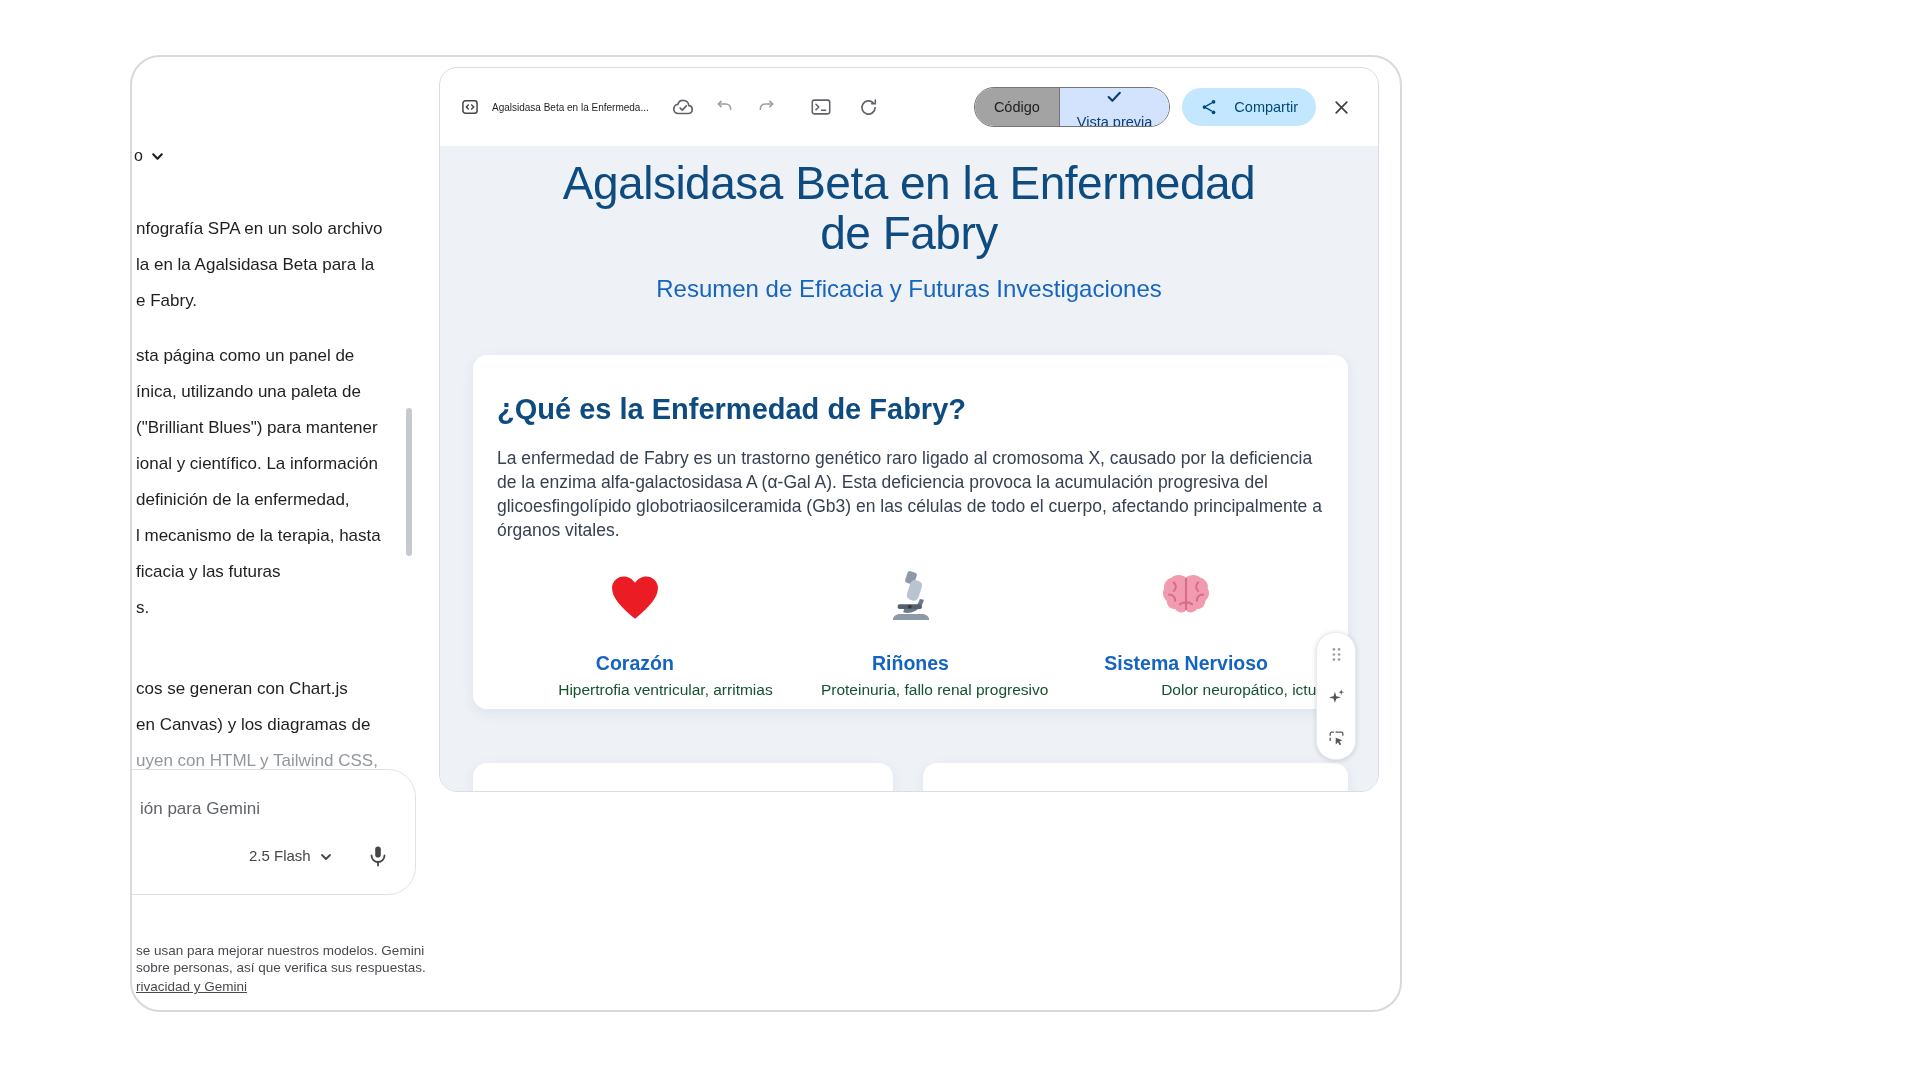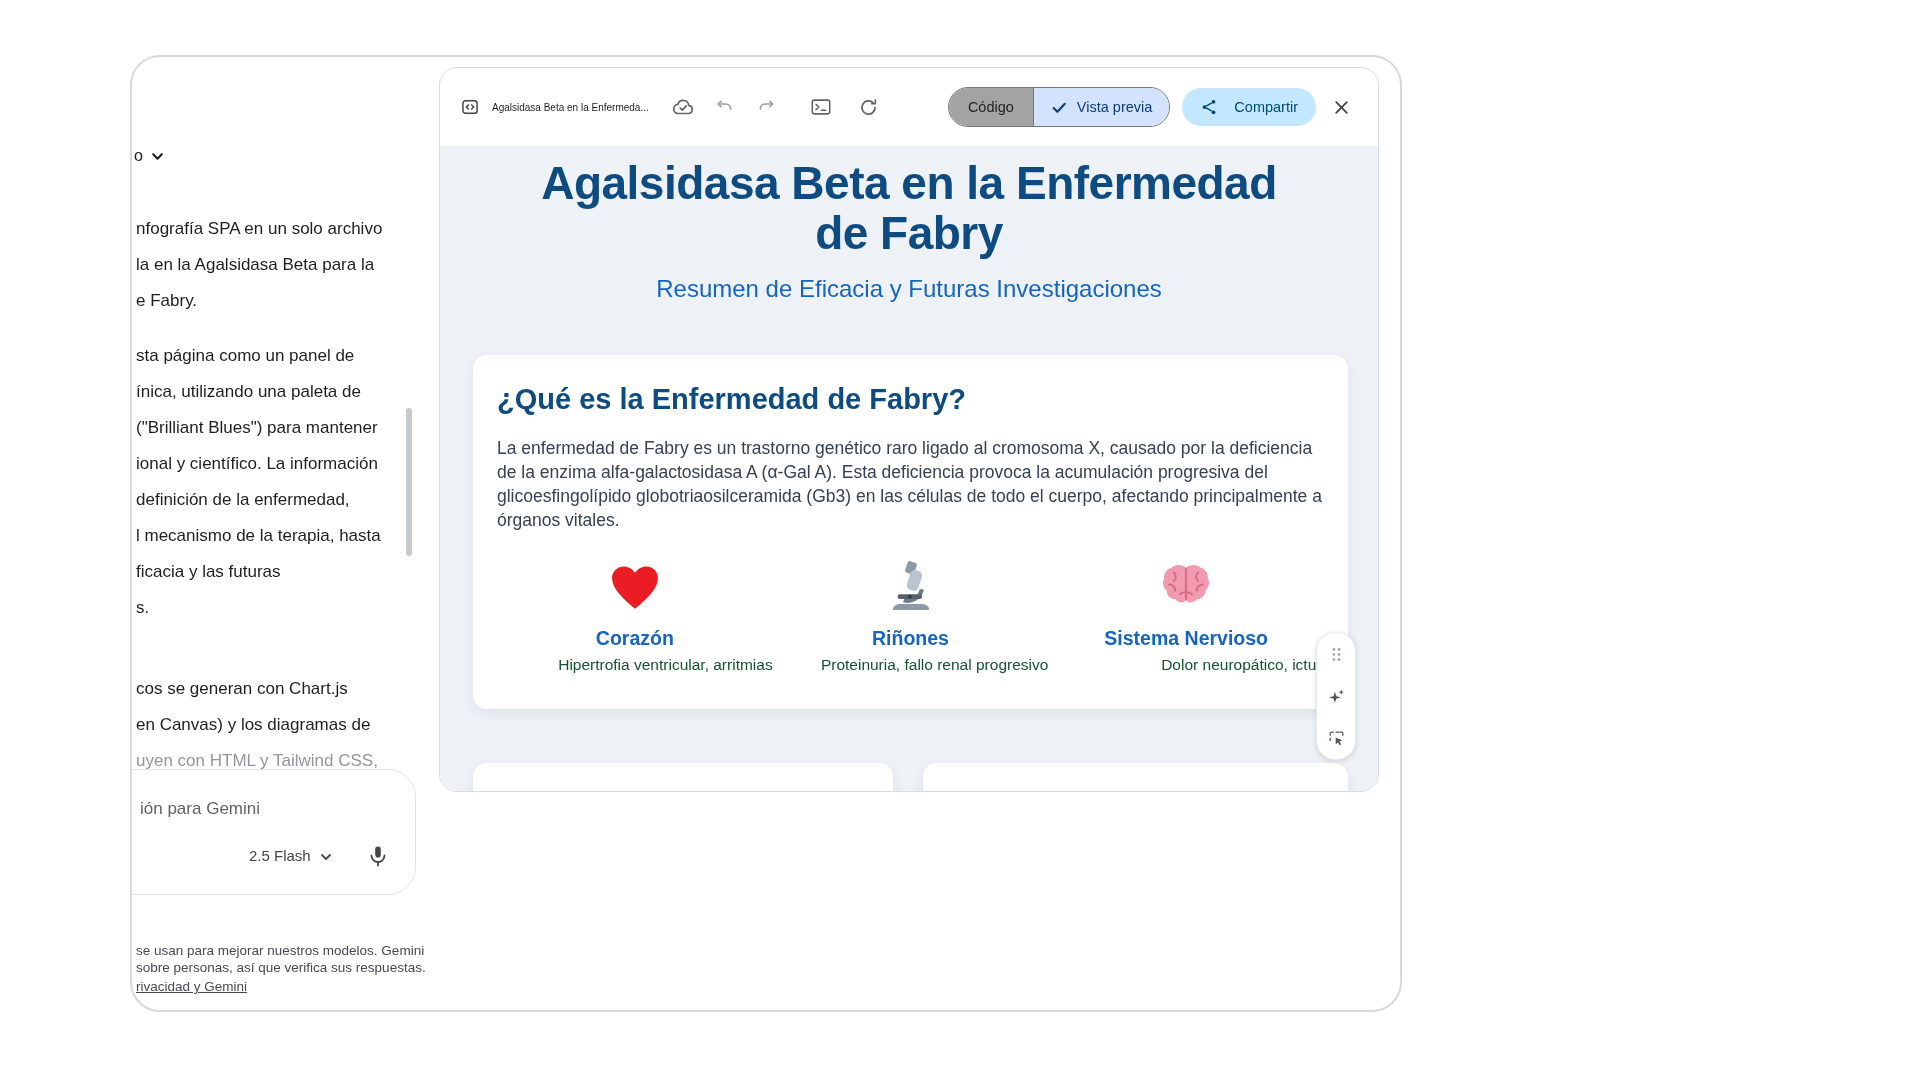--- a/index.html
+++ b/index.html
@@ -37,39 +37,39 @@
   .tb-docicon{color:#444746;display:flex;margin-right:12px;}
   .tb-title{font-size:10px;color:#1f1f1f;max-width:242px;overflow:hidden;text-overflow:ellipsis;white-space:nowrap;}
   .tb-iconbtn{width:36px;height:36px;display:flex;align-items:center;justify-content:center;border:none;
     background:none;border-radius:50%;color:#5f6368;cursor:pointer;padding:0;margin-left:6px;}
   .tb-iconbtn.dim{color:#9aa0a6;}
   .tb-cloud{margin-left:16px;}
   .seg{margin-left:auto;display:flex;height:38px;border:1px solid #747775;border-radius:999px;overflow:hidden;}
   .seg-code{display:flex;align-items:center;padding:0 19px;background:#a3a3a3;color:#202124;font-size:14.5px;
     border:none;border-right:1px solid #747775;cursor:pointer;}
   .seg-preview{display:flex;align-items:center;gap:9px;padding:0 17px;background:var(--chip-bg,#d3e3fd);
-    color:var(--chip-text,#0b3e75);font-size:14.5px;border:none;cursor:pointer;}
+    color:var(--chip-text,#0b3e75);font-size:14.5px;border:none;cursor:pointer;flex-direction:column;}
   .share-btn{margin-left:12px;height:38px;display:flex;align-items:center;gap:16px;padding:0 18px;
     border-radius:999px;border:none;background:var(--share-bg,#c2e7ff);color:var(--share-text,#004a77);
     font-size:14.5px;font-weight:500;cursor:pointer;}
   .close-btn{margin-left:8px;width:34px;height:34px;display:flex;align-items:center;justify-content:center;
     border:none;background:none;color:#3c4043;cursor:pointer;padding:0;}
 
   .preview{position:absolute;left:0;right:0;top:78px;bottom:0;background:var(--preview-bg,#eef2f7);
     overflow:hidden;text-align:center;}
-  .pv-title{margin-top:12px;font-size:46px;line-height:50px;font-weight:700;letter-spacing:-0.5px;color:var(--navy,#0d4b80);}
+  .pv-title{margin-top:12px;font-size:46px;line-height:50px;font-weight:400;letter-spacing:-0.5px;color:var(--navy,#0d4b80);}
   .pv-subtitle{margin-top:17px;font-size:24px;font-weight:500;color:var(--blue,#1565c0);}
   .pv-card{position:absolute;left:33px;top:209px;width:875px;height:354px;background:#fff;border-radius:14px;
-    box-shadow:0 4px 14px rgba(16,42,82,.07);text-align:left;padding:28px 24px;box-sizing:border-box;}
+    box-shadow:0 4px 14px rgba(16,42,82,.07);text-align:left;padding:38px 24px;box-sizing:border-box;}
   .pv-card h2{margin:0 0 20px;font-size:29px;font-weight:800;color:var(--navy,#0d4b80);}
   .pv-card p{margin:0 0 24px;font-size:17.5px;line-height:24px;color:#374151;}
   .organs{display:flex;}
   .organ{flex:1;text-align:center;}
   .oicon{height:62px;display:flex;align-items:center;justify-content:center;}
-  .oname{margin-top:9px;font-size:19.5px;font-weight:700;color:var(--blue,#1565c0);}
+  .oname{margin-top:24px;font-size:19.5px;font-weight:700;color:var(--blue,#1565c0);}
   .odesc{margin-top:6px;font-size:15.5px;color:#14532d;text-align:right;}
   .partial{position:absolute;top:617px;height:60px;background:#fff;border-radius:14px 14px 0 0;
     box-shadow:0 4px 14px rgba(16,42,82,.07);}
   .pc1{left:33px;width:420px;}
   .pc2{left:483px;width:425px;}
 
   
   .float-tools{position:absolute;left:1184px;top:575px;width:38px;height:126px;background:#fff;
     border:1px solid #e9ebee;border-radius:19px;box-shadow:0 1px 5px rgba(60,64,67,.2);
     display:flex;flex-direction:column;align-items:center;justify-content:space-around;z-index:10;}

